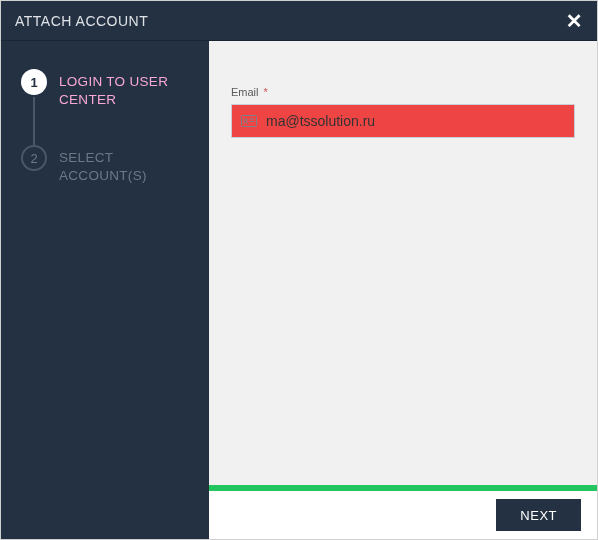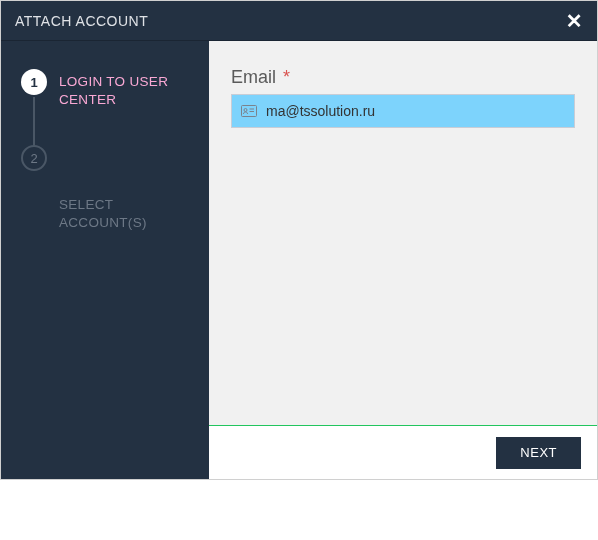--- a/index.html
+++ b/index.html
@@ -1,19 +1,19 @@
 <!DOCTYPE html>
 <html><head>
 <meta charset="utf-8">
 <style>
   * { box-sizing: border-box; margin: 0; padding: 0; font-family: "Segoe UI", Arial, sans-serif; }
   body { background: #ffffff; }
   .modal {
     width: 598px;
-    height: 480px;
+    height: 540px;
     display: flex;
     flex-direction: column;
     border: 1px solid #d0d0d0;
   }
   .header {
     height: 40px;
     background: #233142;
     color: #e6e8ea;
     display: flex;
     align-items: center;
@@ -70,50 +70,51 @@
     border: 2px solid #4a5766;
   }
   .step-label {
     margin-left: 12px;
     font-size: 13.5px;
     line-height: 1.35;
     letter-spacing: 0.3px;
     padding-top: 4px;
   }
   .step.active .step-label { color: #f9a8d4; font-weight: 500; }
-  .step.inactive .step-label { color: #6d7886; margin-top: 47px; }
+  .step.inactive .step-label { color: #6d7886; }
   .connector {
     position: absolute;
     left: 12px;
     top: 28px;
     bottom: -2px;
     width: 2px;
     background: #4a5766;
   }
   .main {
     flex: 1;
     background: #f1f1f1;
     display: flex;
     flex-direction: column;
   }
   .form-area {
     flex: 1;
     padding: 26px 22px 16px 22px;
   }
   .field { margin-bottom: 22px; }
   .field-label {
-    font-size: 18px;
+    font-size: 11px;
     color: #5a5a5a;
     margin-bottom: 6px;
+    margin-top: 19px;
   }
   .req { color: #d9534f; margin-left: 2px; }
   .input-wrap {
     display: flex;
     align-items: center;
-    background: #7dd3fc;
+    background: #ef4444;
     border: 1px solid #c8cdd6;
     height: 34px;
   }
   .input-wrap .icon {
     width: 34px;
     display: flex;
     align-items: center;
     justify-content: center;
     color: #7b828c;
   }
@@ -126,21 +127,21 @@
     color: #333;
     outline: none;
     padding-right: 10px;
   }
   .input-wrap input[type="password"] {
     letter-spacing: 2px;
   }
   .footer {
     height: 54px;
     background: #ffffff;
-    border-top: 1px solid #22c55e;
+    border-top: 6px solid #22c55e;
     display: flex;
     align-items: center;
     justify-content: flex-end;
     padding: 8px 16px;
   }
   .btn-next {
     background: #233142;
     color: #ffffff;
     border: none;
     height: 32px;

